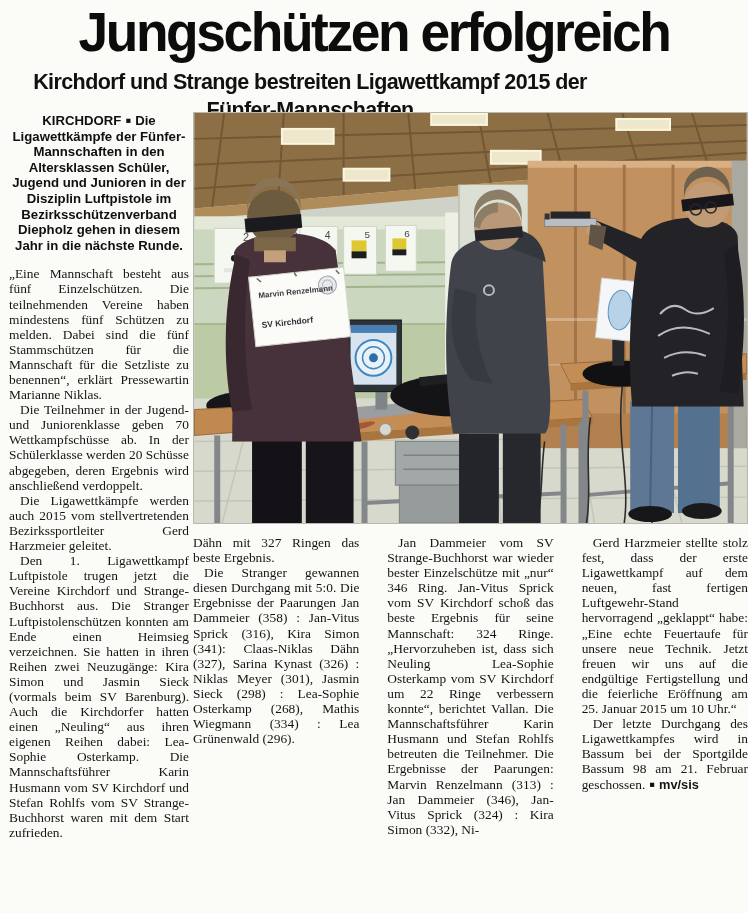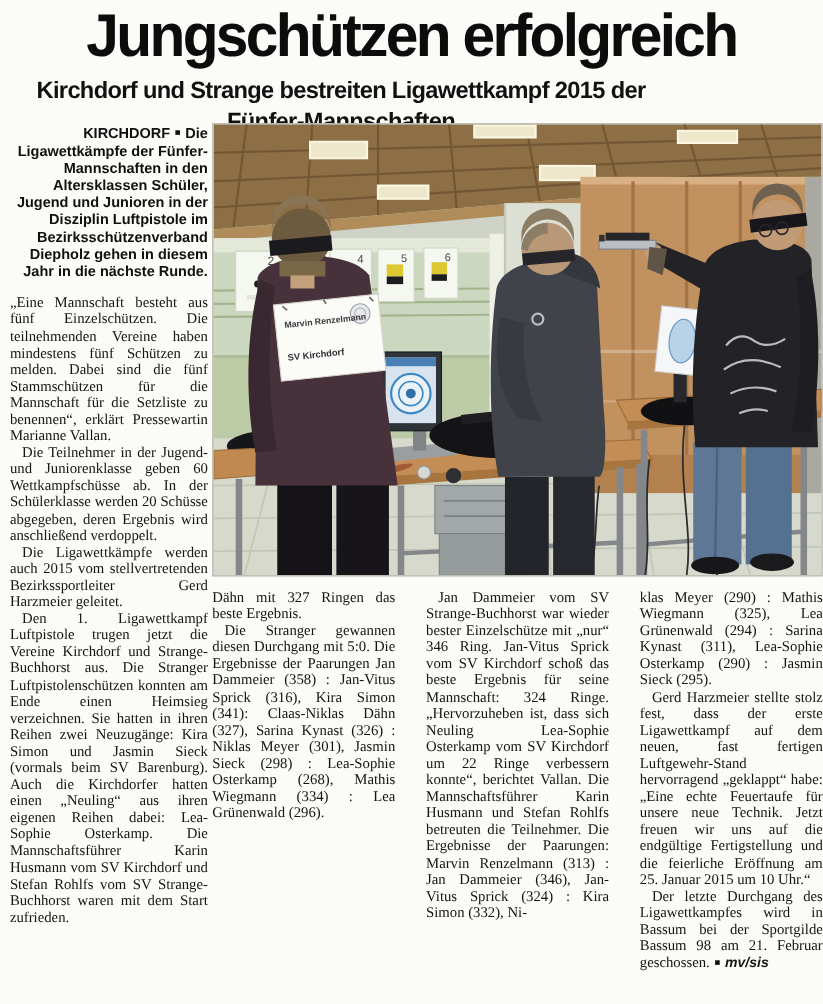--- a/index.html
+++ b/index.html
@@ -20,21 +20,21 @@
     font-family:"Liberation Sans", sans-serif;font-weight:bold;
     font-size:21.5px;line-height:28px;letter-spacing:-0.6px;color:#111;
   }
   .left-col{
     position:absolute;left:9px;top:113px;width:180px;
     font-size:13.4px;line-height:15.1px;text-align:justify;
     hyphens:auto;-webkit-hyphens:auto;
   }
   .lead{
     font-family:"Liberation Sans", sans-serif;font-weight:bold;
-    font-size:13.2px;line-height:15.6px;text-align:right;
+    font-size:13.2px;line-height:15.6px;text-align:center;
     margin:0 0 13px 0;color:#101010;
   }
   p.body{margin:0;}
   p.indent{text-indent:11px;}
   .sep{
     font-family:"DejaVu Sans", sans-serif;font-size:8.5px;
     vertical-align:2px;margin:0 4px;color:#111;
   }
   .right-area{position:absolute;left:193px;top:112px;width:555px;}
   .photo-frame{
@@ -47,37 +47,37 @@
     font-size:12.8px;line-height:16px;letter-spacing:-0.2px;color:#0e0e0e;
     white-space:nowrap;
   }
   .bottom-cols{
     margin-top:11px;display:flex;gap:28px;
     font-size:13.4px;line-height:15.1px;text-align:justify;
     hyphens:auto;-webkit-hyphens:auto;
   }
   .bcol{width:175px;}
   .signoff{
-    font-family:"Liberation Sans", sans-serif;font-weight:bold;font-size:12.8px;font-style:italic;
+    font-family:"Liberation Sans", sans-serif;font-weight:bold;font-size:12.8px;
   }
   .sign-text{font-family:"Liberation Sans", sans-serif;font-weight:bold;}
   .target-num{font-family:"Liberation Sans", sans-serif;}
 </style>
 </head>
 <body>
 
 <div class="page">
 
   <div class="headline">Jungschützen erfolgreich</div>
   <div class="subheadline">Kirchdorf und Strange bestreiten Ligawettkampf 2015 der Fünfer-Mannschaften</div>
 
   <div class="left-col">
     <p class="lead"><span>KIRCHDORF</span><span class="sep">▪</span><span>Die Ligawettkämpfe der Fünfer-Mannschaften in den Altersklassen Schüler, Jugend und Junioren in der Disziplin Luftpistole im Bezirksschützenverband Diepholz gehen in diesem Jahr in die nächste Runde.</span></p>
-    <p class="body">„Eine Mannschaft besteht aus fünf Einzelschützen. Die teilnehmenden Vereine haben mindestens fünf Schützen zu melden. Dabei sind die fünf Stammschützen für die Mannschaft für die Setzliste zu benennen“, erklärt Pressewartin Marianne Vallan.</p>
-    <p class="body indent">Die Teilnehmer in der Jugend- und Juniorenklasse geben 60 Wettkampfschüsse ab. In der Schülerklasse werden 20 Schüsse abgegeben, deren Ergebnis wird anschließend verdoppelt.</p>
+    <p class="body">„Eine Mannschaft besteht aus fünf Einzelschützen. Die teilnehmenden Vereine haben mindestens fünf Schützen zu melden. Dabei sind die fünf Stammschützen für die Mannschaft für die Setzliste zu benennen“, erklärt Pressewartin Marianne Niklas.</p>
+    <p class="body indent">Die Teilnehmer in der Jugend- und Juniorenklasse geben 70 Wettkampfschüsse ab. In der Schülerklasse werden 20 Schüsse abgegeben, deren Ergebnis wird anschließend verdoppelt.</p>
     <p class="body indent">Die Ligawettkämpfe werden auch 2015 vom stellvertretenden Bezirkssportleiter Gerd Harzmeier geleitet.</p>
     <p class="body indent">Den 1. Ligawettkampf Luftpistole trugen jetzt die Vereine Kirchdorf und Strange-Buchhorst aus. Die Stranger Luftpistolenschützen konnten am Ende einen Heimsieg verzeichnen. Sie hatten in ihren Reihen zwei Neuzugänge: Kira Simon und Jasmin Sieck (vormals beim SV Barenburg). Auch die Kirchdorfer hatten einen „Neuling“ aus ihren eigenen Reihen dabei: Lea-Sophie Osterkamp. Die Mannschaftsführer Karin Husmann vom SV Kirchdorf und Stefan Rohlfs vom SV Strange-Buchhorst waren mit dem Start zufrieden.</p>
   </div>
 
   <div class="right-area">
 
     <div class="photo-frame">
       <svg width="553" height="410" viewBox="0 0 555 412" xmlns="http://www.w3.org/2000/svg">
         <rect x="0" y="0" width="555" height="412" fill="#cfd2c6"></rect>
 
@@ -333,20 +333,19 @@
 
     <div class="bottom-cols">
       <div class="bcol">
         <p class="body">Dähn mit 327 Ringen das beste Ergebnis.</p>
         <p class="body indent">Die Stranger gewannen diesen Durchgang mit 5:0. Die Ergebnisse der Paarungen Jan Dammeier (358) : Jan-Vitus Sprick (316), Kira Simon (341): Claas-Niklas Dähn (327), Sarina Kynast (326) : Niklas Meyer (301), Jasmin Sieck (298) : Lea-Sophie Osterkamp (268), Mathis Wiegmann (334) : Lea Grünenwald (296).</p>
       </div>
       <div class="bcol">
         <p class="body indent">Jan Dammeier vom SV Strange-Buchhorst war wieder bester Einzelschütze mit „nur“ 346 Ring. Jan-Vitus Sprick vom SV Kirchdorf schoß das beste Ergebnis für seine Mannschaft: 324 Ringe. „Hervorzuheben ist, dass sich Neuling Lea-Sophie Osterkamp vom SV Kirchdorf um 22 Ringe verbessern konnte“, berichtet Vallan. Die Mannschaftsführer Karin Husmann und Stefan Rohlfs betreuten die Teilnehmer. Die Ergebnisse der Paarungen: Marvin Renzelmann (313) : Jan Dammeier (346), Jan-Vitus Sprick (324) : Kira Simon (332), Ni-</p>
       </div>
       <div class="bcol">
-        <p class="body">klas Meyer (290) : Mathis Wiegmann (325), Lea Grünenwald (294) : Sarina Kynast (311), Lea-Sophie Osterkamp (290) : Jasmin Sieck (295).</p>
         <p class="body indent">Gerd Harzmeier stellte stolz fest, dass der erste Ligawettkampf auf dem neuen, fast fertigen Luftgewehr-Stand hervorragend „geklappt“ habe: „Eine echte Feuertaufe für unsere neue Technik. Jetzt freuen wir uns auf die endgültige Fertigstellung und die feierliche Eröffnung am 25. Januar 2015 um 10 Uhr.“</p>
         <p class="body indent"><span>Der letzte Durchgang des Ligawettkampfes wird in Bassum bei der Sportgilde Bassum 98 am 21. Februar geschossen.</span><span class="sep">▪</span><span class="signoff">mv/sis</span></p>
       </div>
     </div>
 
   </div>
 </div>
 
 </body></html>

